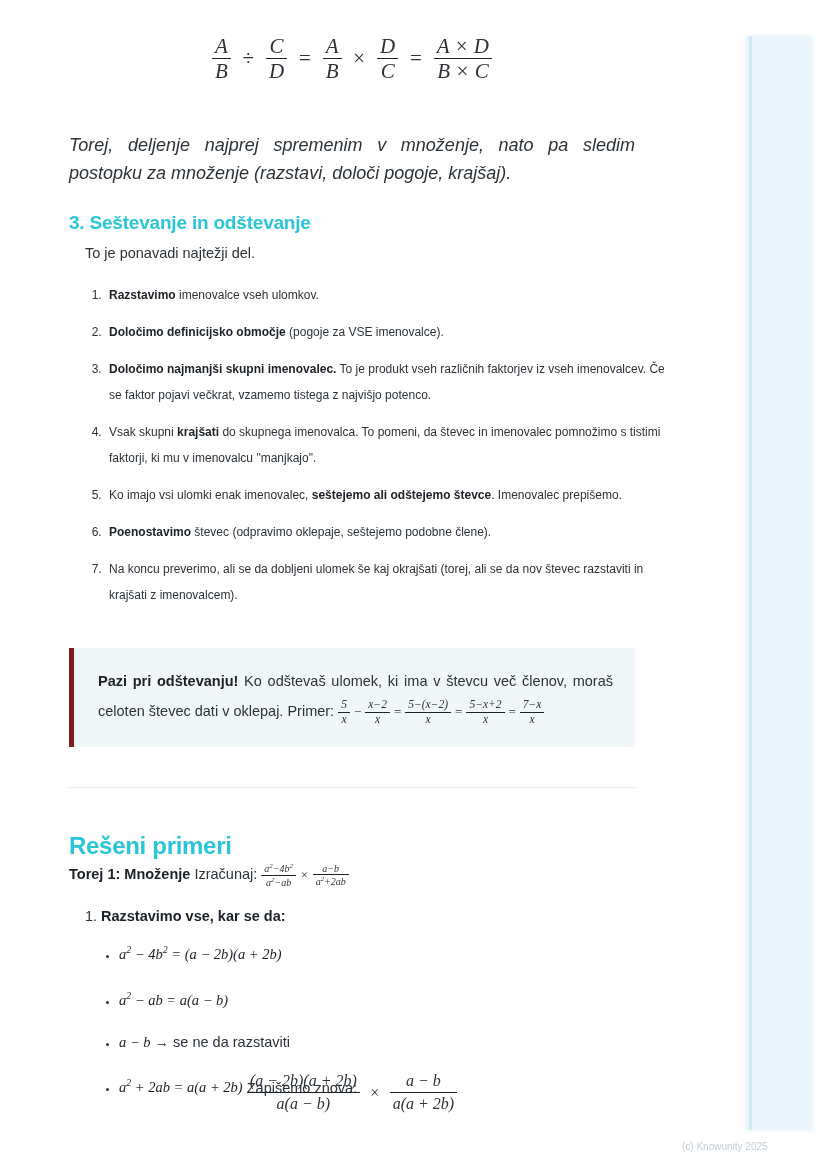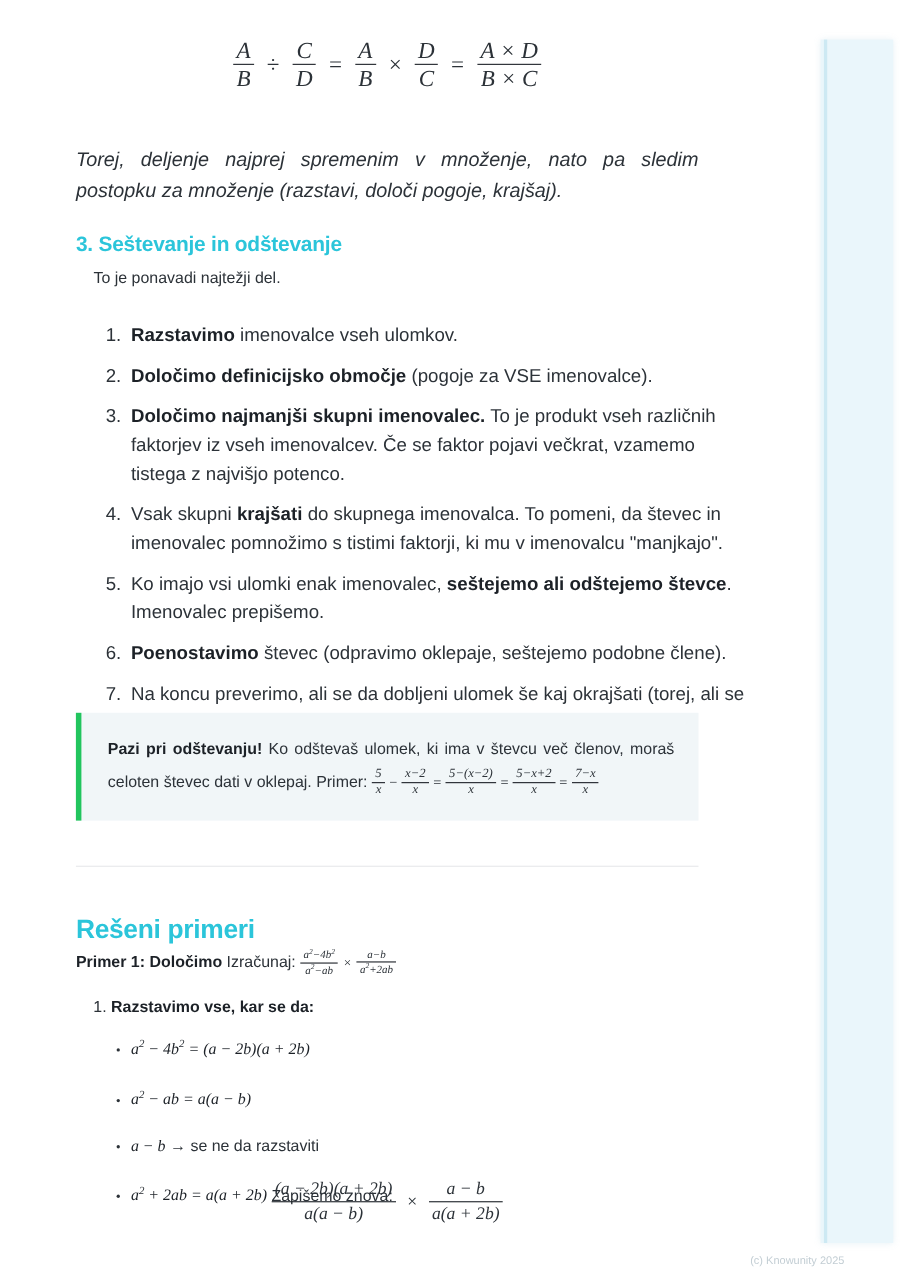--- a/index.html
+++ b/index.html
@@ -126,39 +126,39 @@
     font-size: 14.5px;
     line-height: 24px;
     margin-left: 16px;
   }
 
   
   .olist {
     position: absolute;
     left: 0; top: 278px;
     width: 566px;
-    margin: 14px;
+    margin: 4px;
     padding: 0 0 0 32px;
-    font-size: 17px;
+    font-size: 12px;
     line-height: 26px;
   }
   .olist > li {
     margin-bottom: 11px;
     padding-left: 4px;
   }
   b, strong { font-weight: bold; color: #1c2127; }
 
   
   .callout {
     position: absolute;
     left: 0; top: 648px;
     width: 566px;
     box-sizing: border-box;
     background: #f1f6f8;
-    border-left: 5px solid #22c55e;
+    border-left: 5px solid #7f1d1d;
     padding: 18px 22px 20px 24px;
     font-size: 14.5px;
     line-height: 30px;
     text-align: justify;
   }
   .callout .frac { font-size: 11.5px; }
   .callout .op { font-size: 13px; padding: 0 4px; }
 
   .divider {
     position: absolute;
@@ -288,21 +288,21 @@
 
     <div class="callout">
       <b>Pazi pri odštevanju!</b><span> Ko odštevaš ulomek, ki ima v števcu več členov, moraš celoten števec dati v oklepaj. Primer: </span><span><span class="frac"><span class="num">5</span><span class="den">x</span></span><span class="op">−</span><span class="frac"><span class="num">x−2</span><span class="den">x</span></span><span class="op">=</span><span class="frac"><span class="num">5−(x−2)</span><span class="den">x</span></span><span class="op">=</span><span class="frac"><span class="num">5−x+2</span><span class="den">x</span></span><span class="op">=</span><span class="frac"><span class="num">7−x</span><span class="den">x</span></span></span>
     </div>
 
     <div class="divider"></div>
 
     <h1 class="h1-cyan">Rešeni primeri</h1>
 
     <div class="primer-line">
-      <b>Primer 1: Določimo</b><span> Izračunaj: </span><span class="frac"><span class="num">a<sup>2</sup>−4b<sup>2</sup></span><span class="den">a<sup>2</sup>−ab</span></span><span class="op">×</span><span class="frac"><span class="num">a−b</span><span class="den">a<sup>2</sup>+2ab</span></span>
+      <b>Torej 1: Množenje</b><span> Izračunaj: </span><span class="frac"><span class="num">a<sup>2</sup>−4b<sup>2</sup></span><span class="den">a<sup>2</sup>−ab</span></span><span class="op">×</span><span class="frac"><span class="num">a−b</span><span class="den">a<sup>2</sup>+2ab</span></span>
     </div>
 
     <ol class="olist2">
       <li>
         <b>Razstavimo vse, kar se da:</b>
         <ul class="ulist">
           <li>
             <span class="mathserif">a<sup>2</sup> − 4b<sup>2</sup> = (a − 2b)(a + 2b)</span><span></span>
           </li>
           <li>

